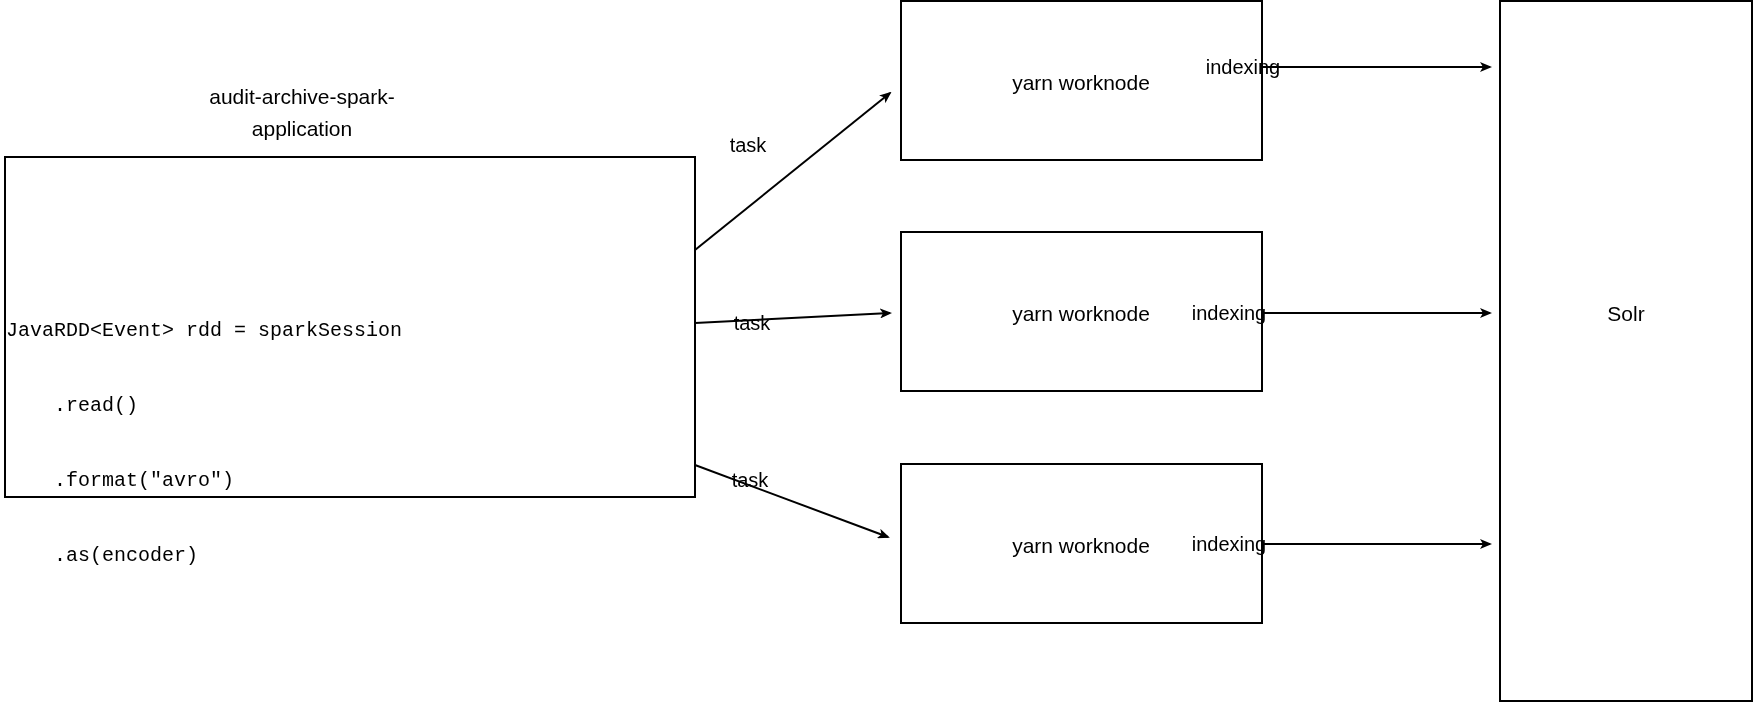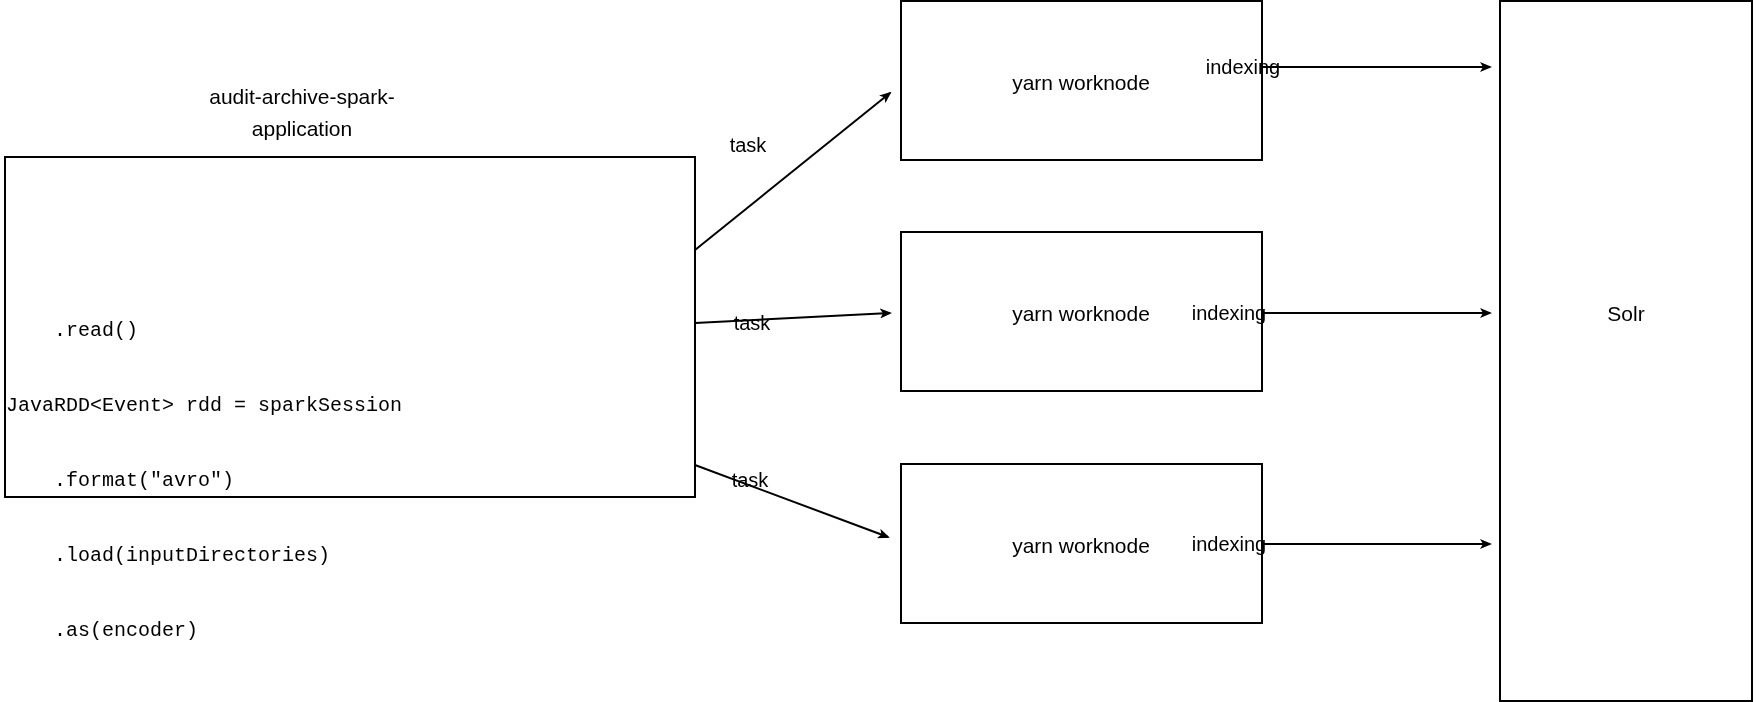--- a/index.html
+++ b/index.html
@@ -111,24 +111,23 @@
 
     <path class="edge-line" d="M1262,313 L1490,313" marker-end="url(#arrowhead)"></path>
     <text class="edge-label" x="1229" y="320" text-anchor="middle">indexing</text>
 
     <path class="edge-line" d="M1262,544 L1490,544" marker-end="url(#arrowhead)"></path>
     <text class="edge-label" x="1229" y="551" text-anchor="middle">indexing</text>
   </svg>
 
   <div class="code-text">
     <span class="code-line"></span>
+    <span class="code-line">JavaRDD&lt;Event&gt; rdd = sparkSession</span>
     <span class="code-line">    .read()</span>
-    <span class="code-line">JavaRDD&lt;Event&gt; rdd = sparkSession</span>
     <span class="code-line">    .format("avro")</span>
-    <span class="code-line">    .load(inputDirectories)</span>
     <span class="code-line">    .as(encoder)</span>
     
     
     
     
     
     
   </div>
 
 </div>

